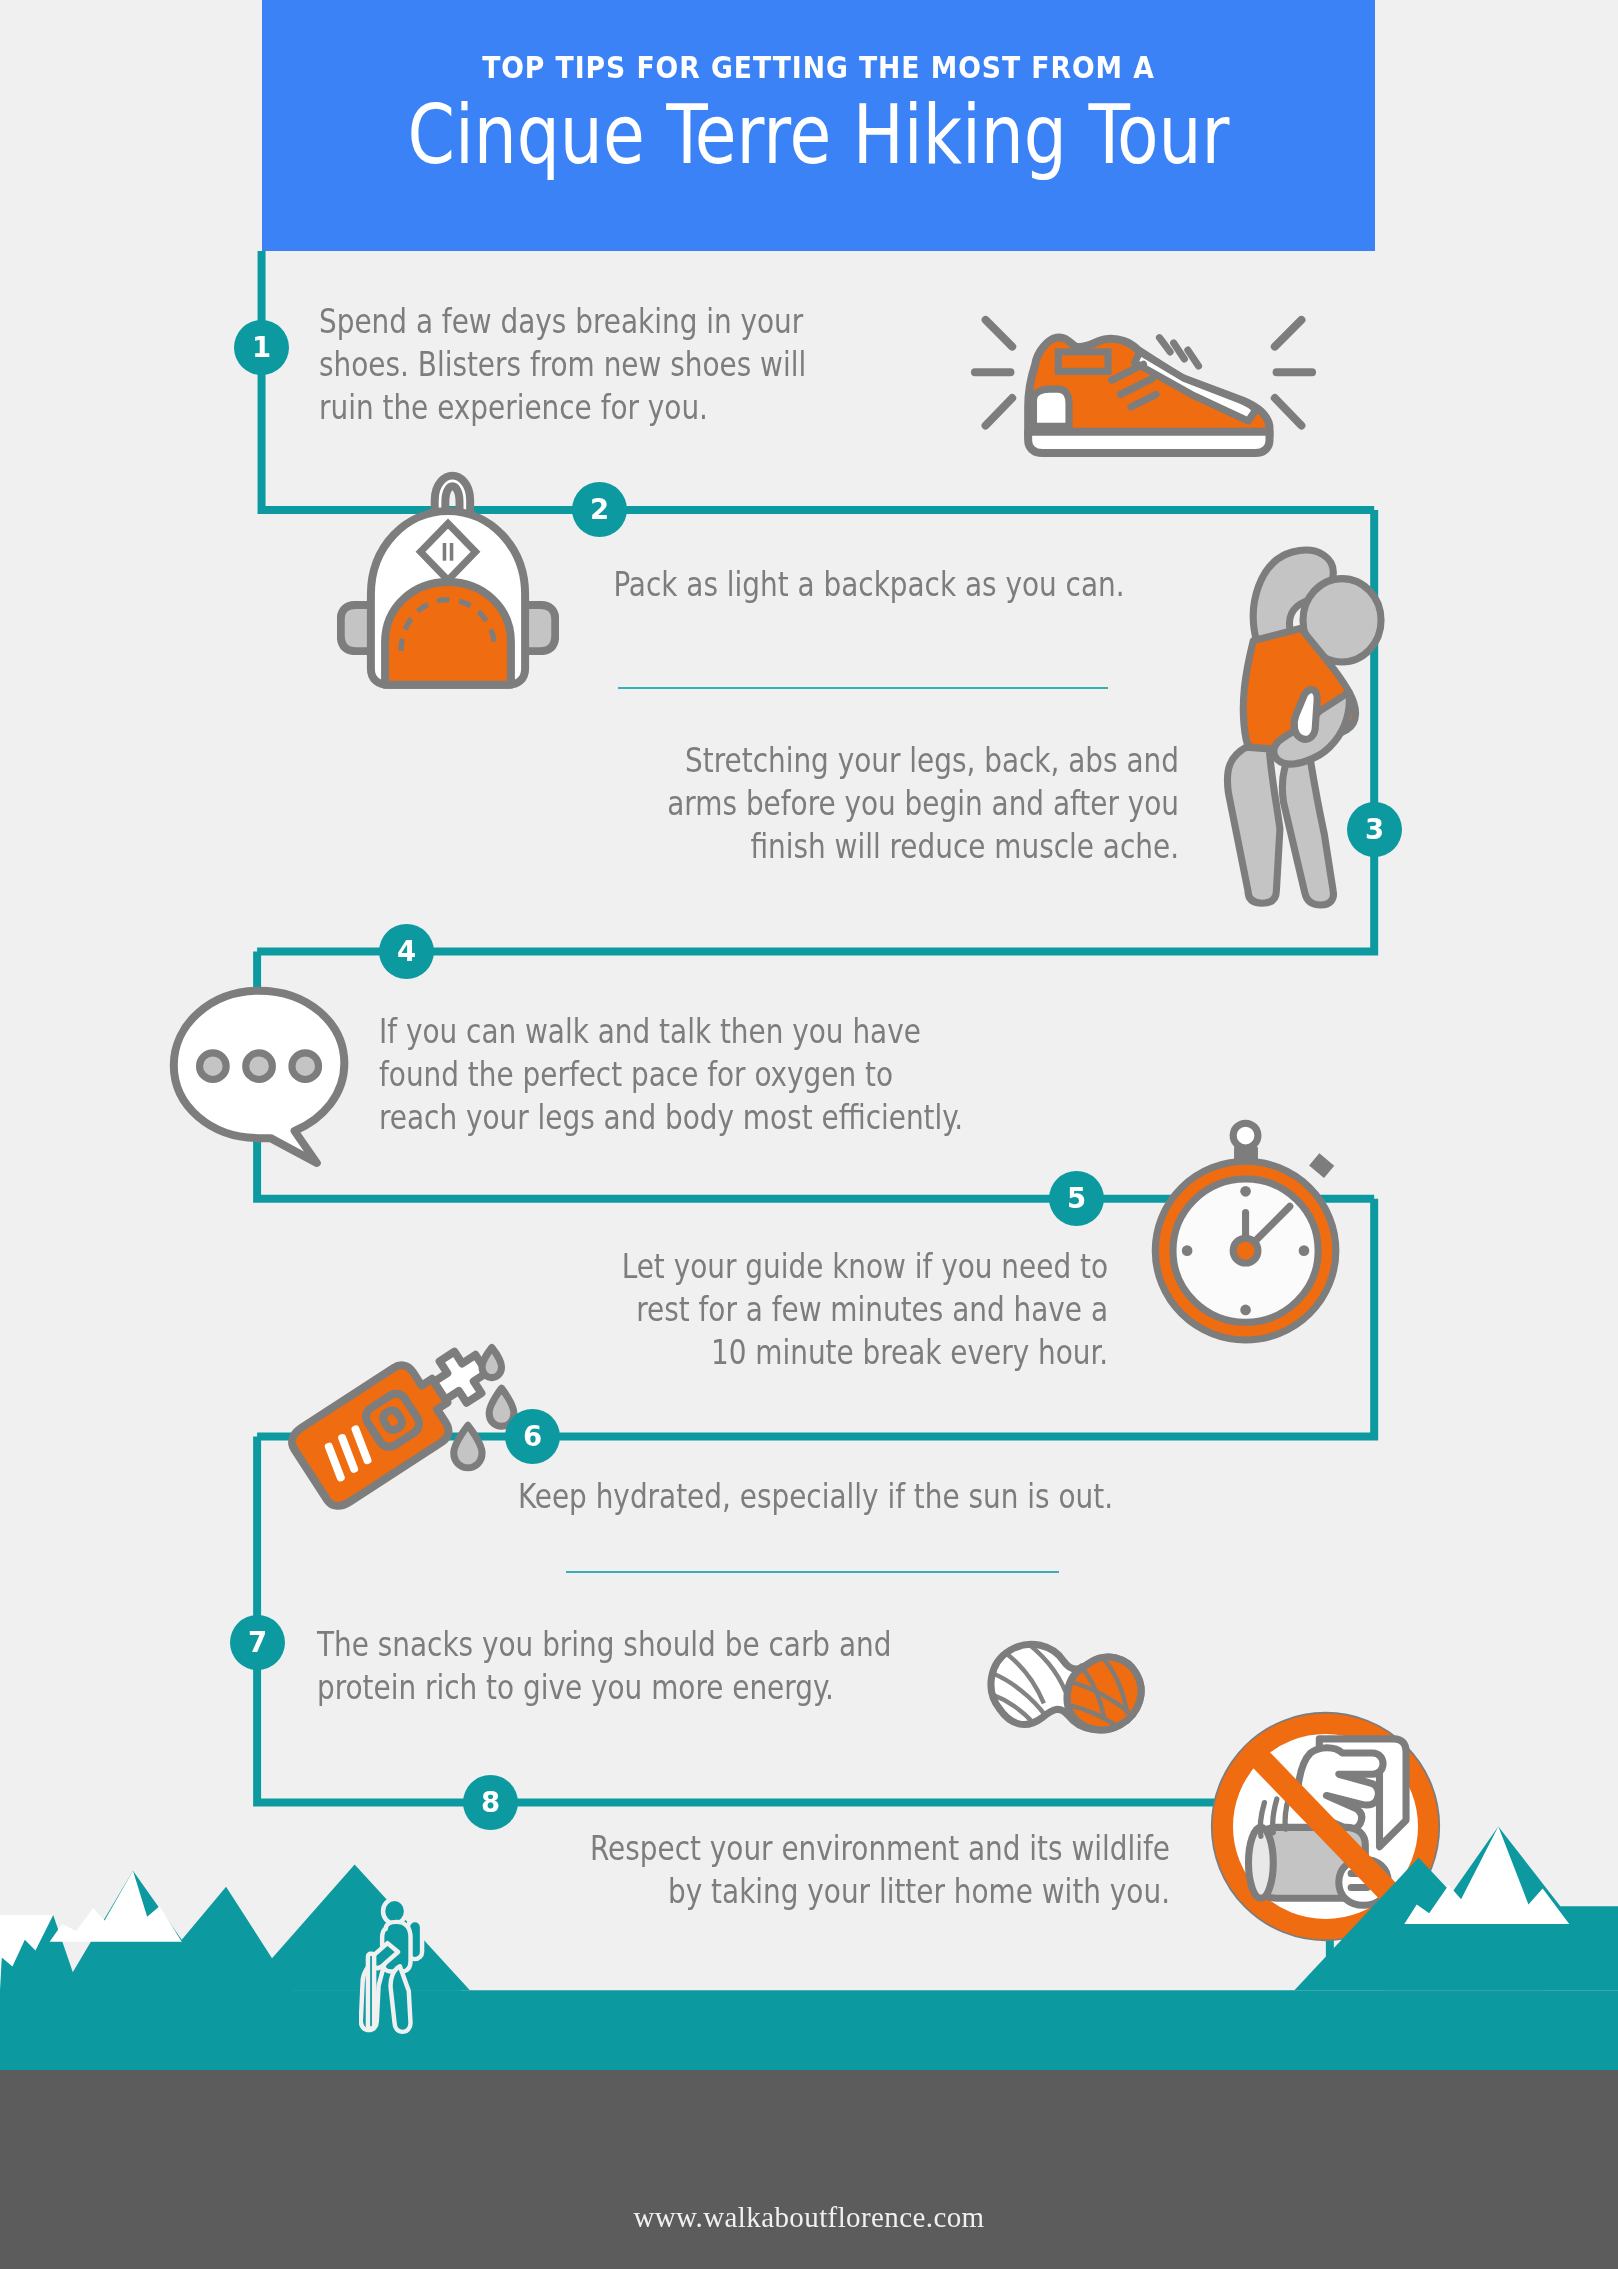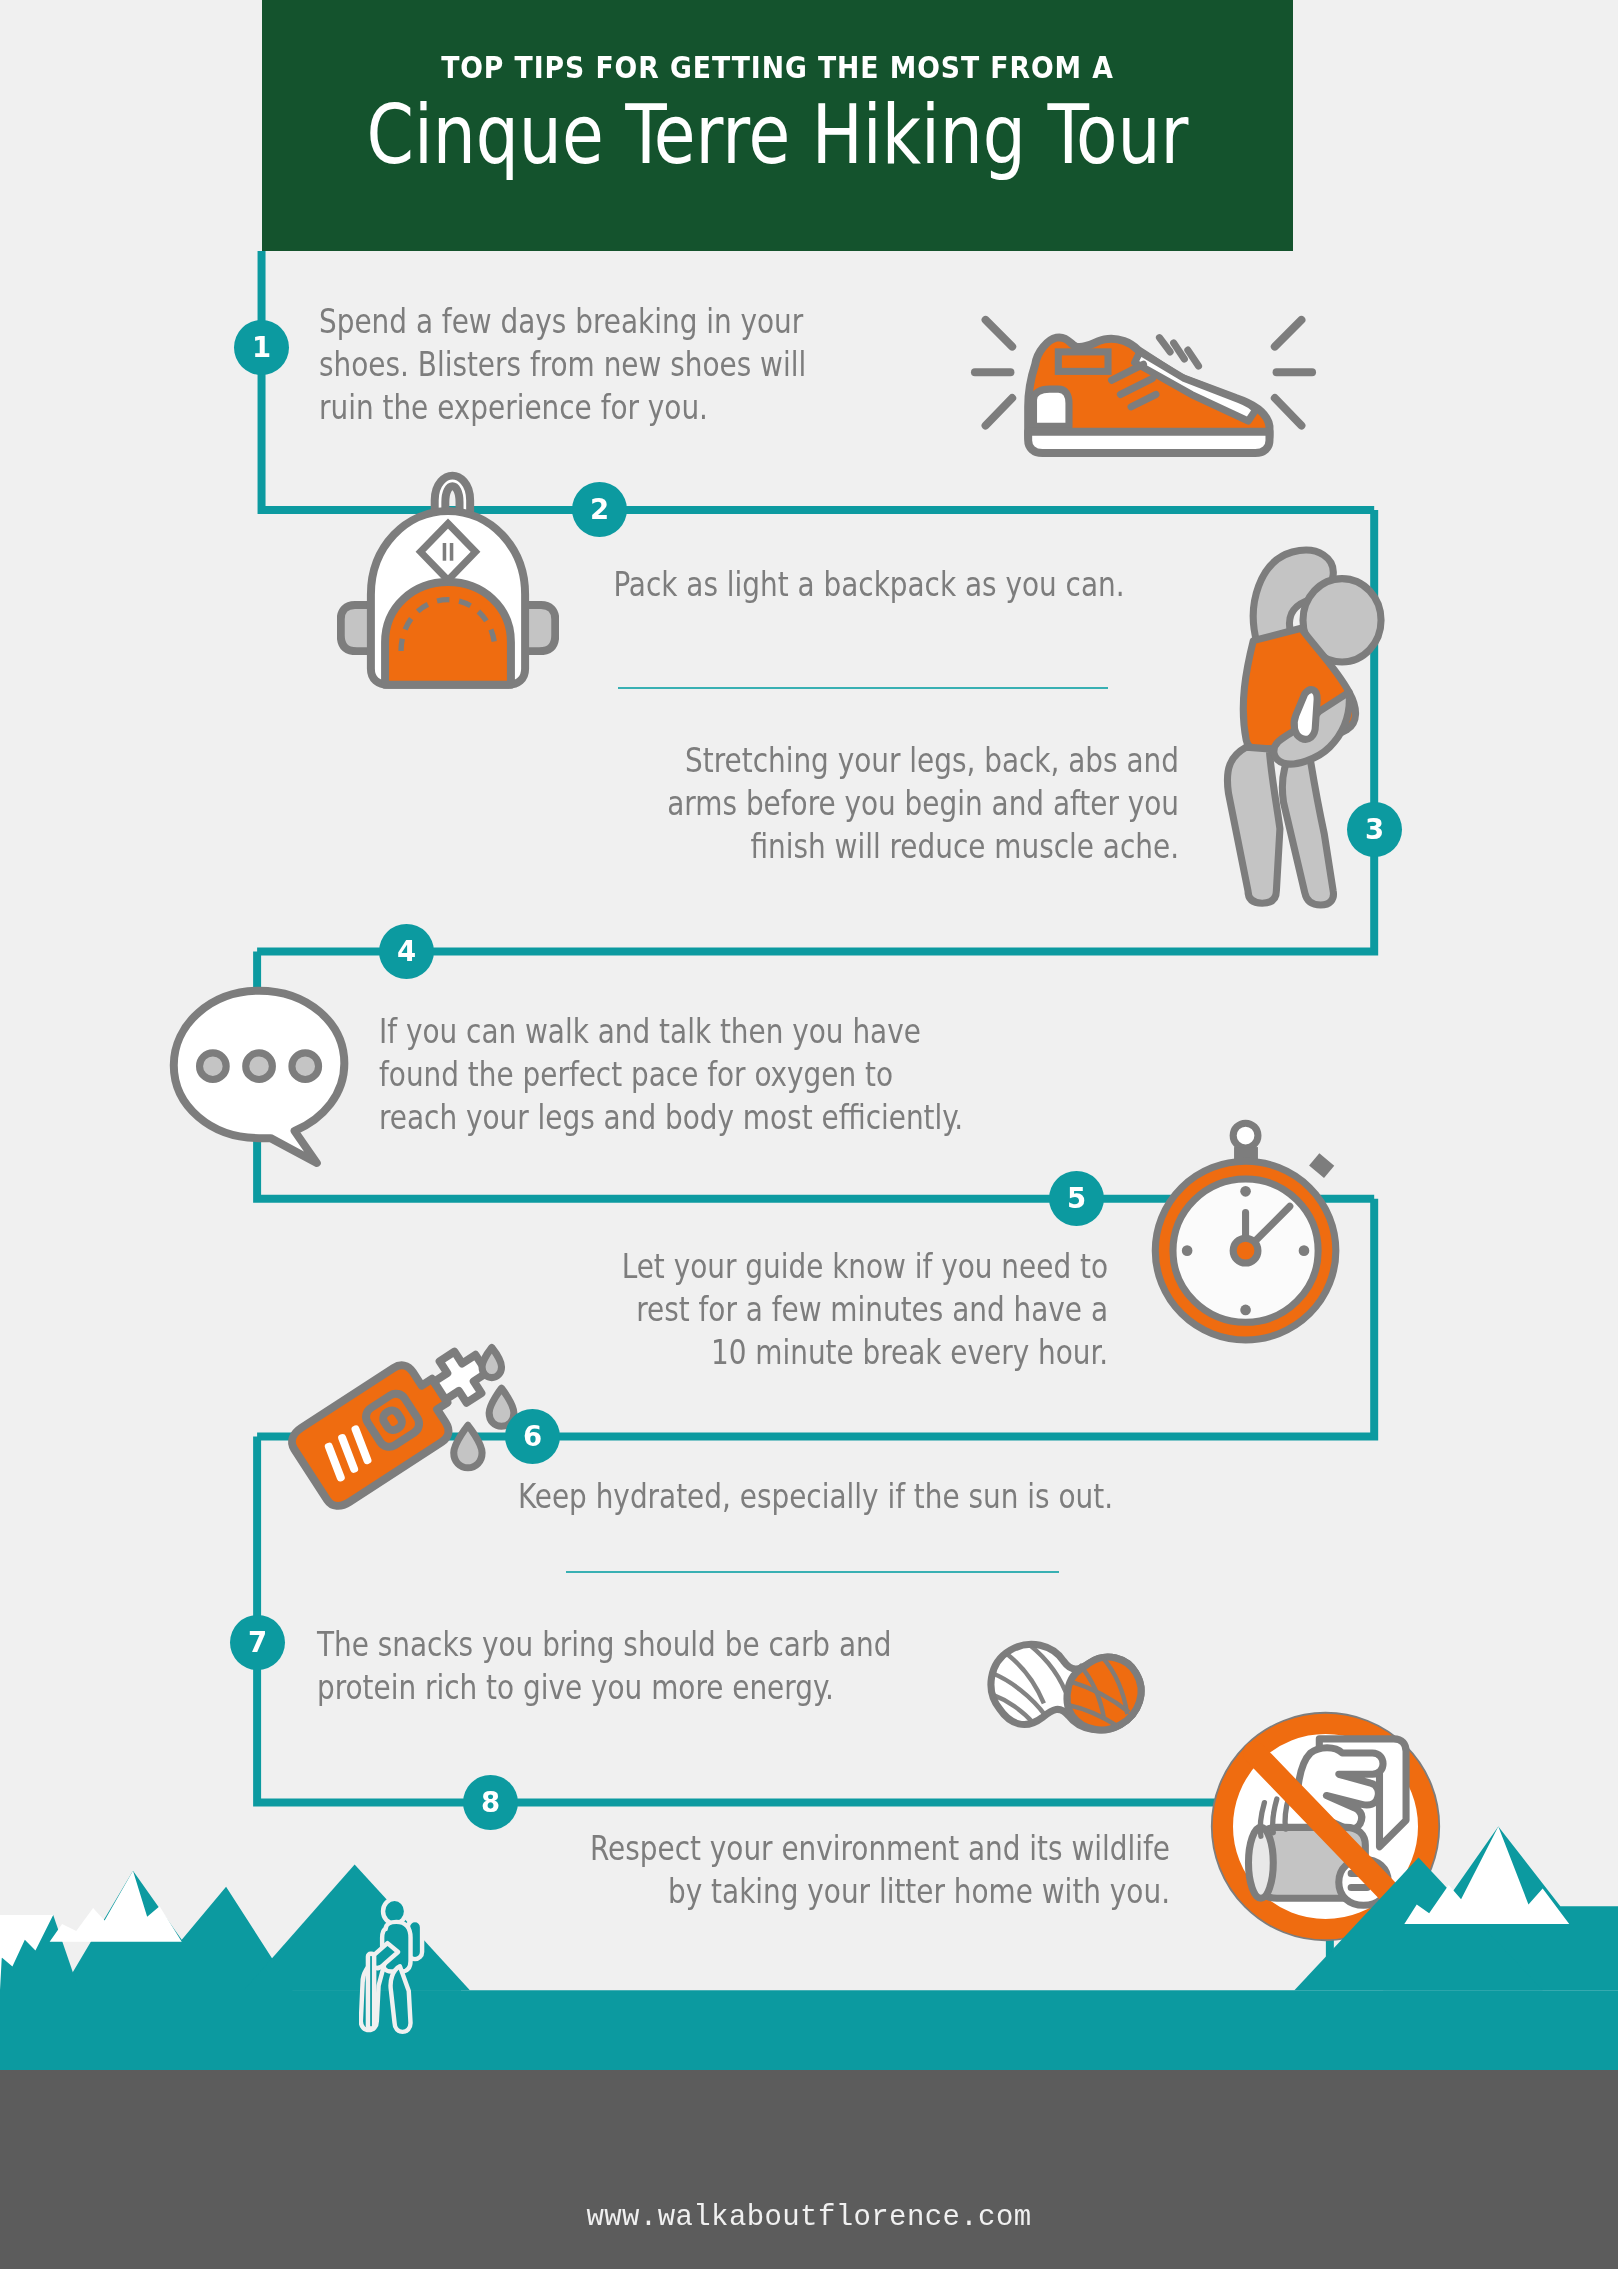--- a/index.html
+++ b/index.html
@@ -7,22 +7,22 @@
     width:1618px; height:2270px;
     background:#f0f0f0;
     font-family:"DejaVu Sans Condensed","Liberation Sans",sans-serif;
     overflow:hidden;
     position:relative;
   }
   #stage { position:absolute; left:0; top:0; width:1618px; height:2270px; }
 
   
   .header {
-    position:absolute; left:262px; top:0; width:1031px; height:251px;
-    background:#14532d;
+    position:absolute; left:262px; top:0; width:1113px; height:251px;
+    background:#3b82f6;
     box-sizing:border-box;
     text-align:center;
   }
   .header .kicker {
     margin-top:49px;
     color:#ffffff;
     font-family:"DejaVu Sans","Liberation Sans",sans-serif;
     font-weight:bold;
     font-size:31px;
     letter-spacing:1.1px;
@@ -79,21 +79,21 @@
   .mountains { position:absolute; left:0; top:1800px; width:1618px; height:270px; }
   .footer-bar {
     position:absolute; left:0; top:2070px; width:1618px; height:199px;
     background:#5c5c5c;
     text-align:center;
   }
   .footer-url {
     position:absolute; left:0; top:2201px; width:1618px;
     text-align:center;
     color:#f0f0f0;
-    font-family:Liberation Mono, monospace;
+    font-family:Liberation Serif, serif;
     font-weight:300;
     font-size:29px;
     letter-spacing:0.4px;
   }
   .logo-wrap { position:absolute; left:543px; top:2119px; width:532px; height:80px; }
   .logo-text {
     position:absolute; left:0; top:0; width:532px;
     text-align:center;
     color:#969696;
     font-family:"DejaVu Sans","Liberation Sans",sans-serif;

